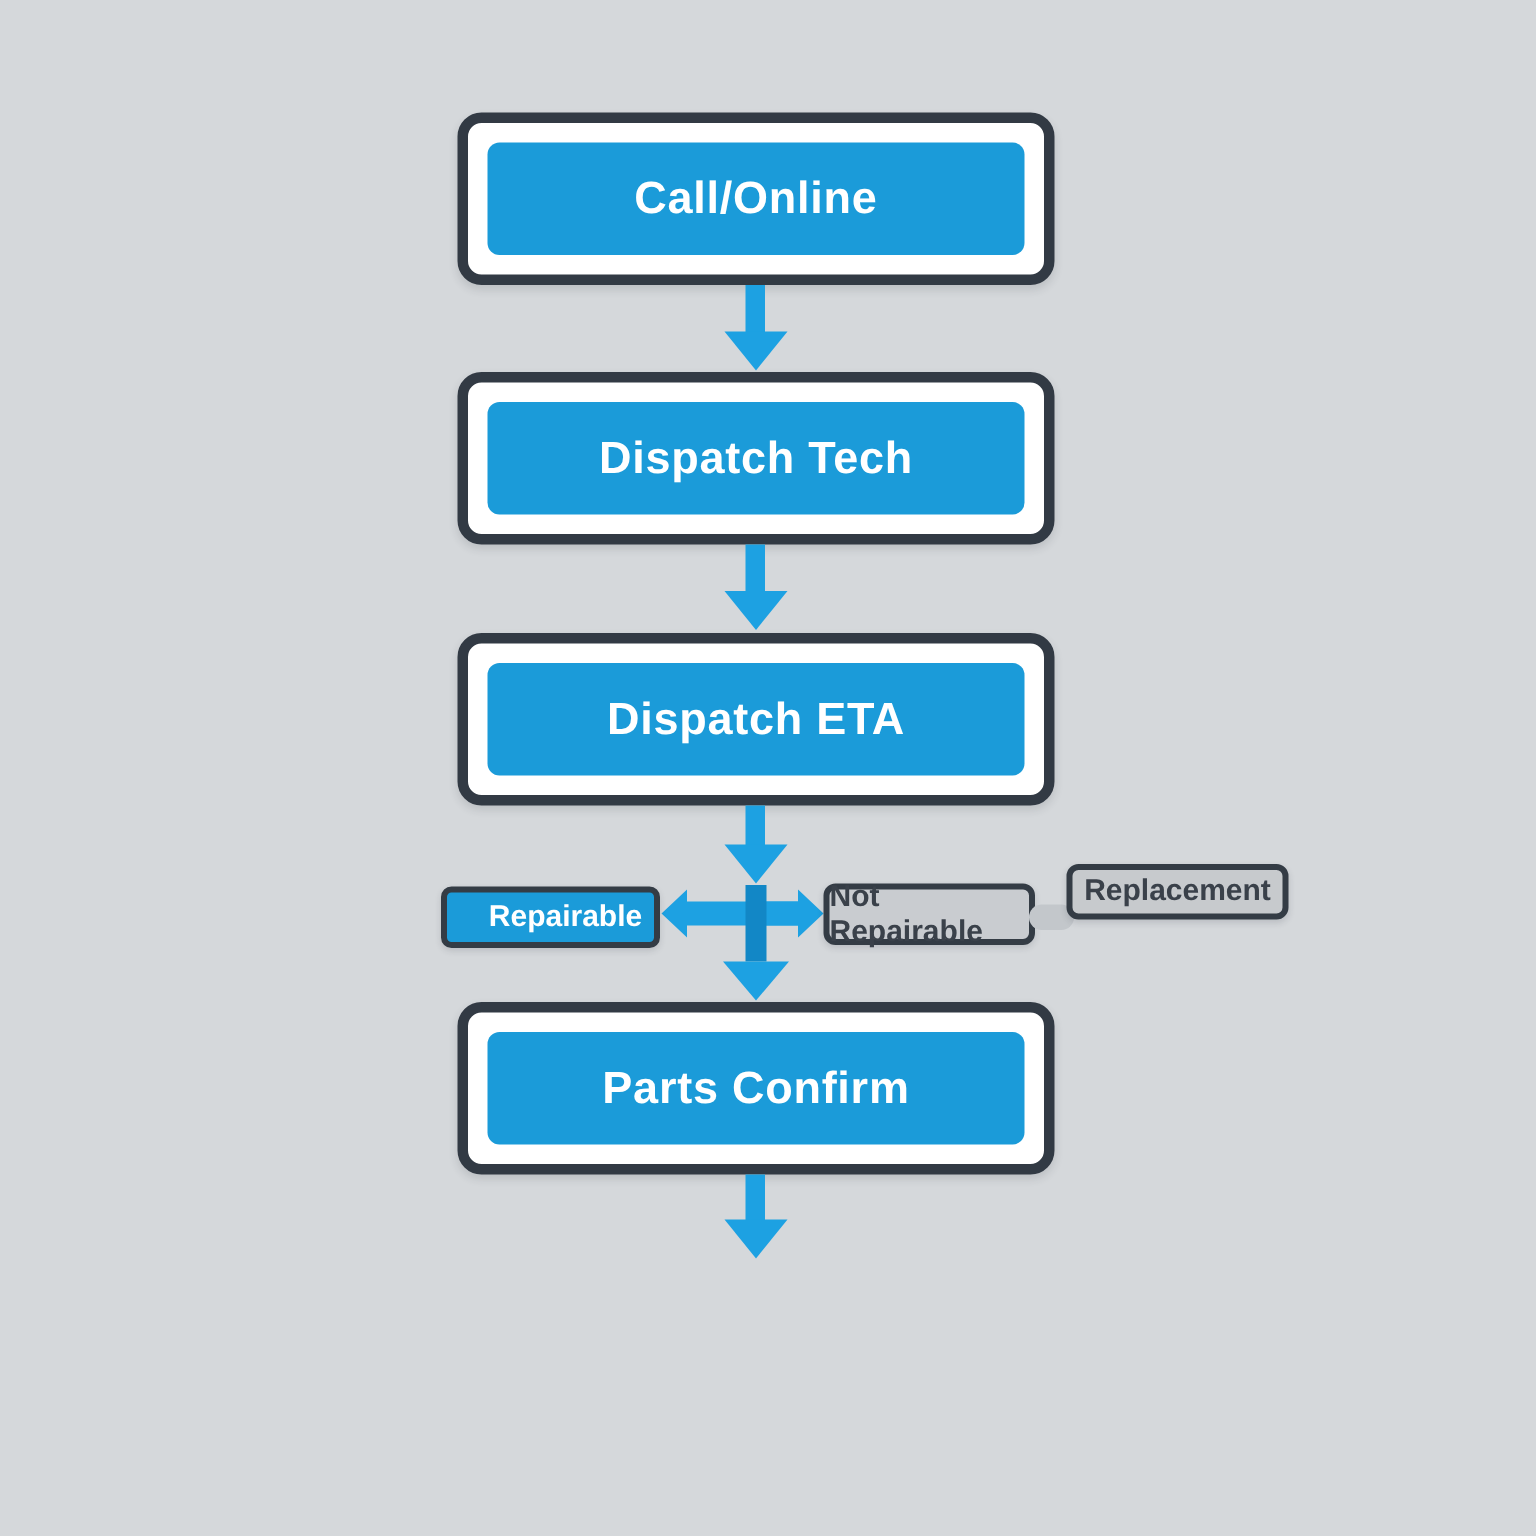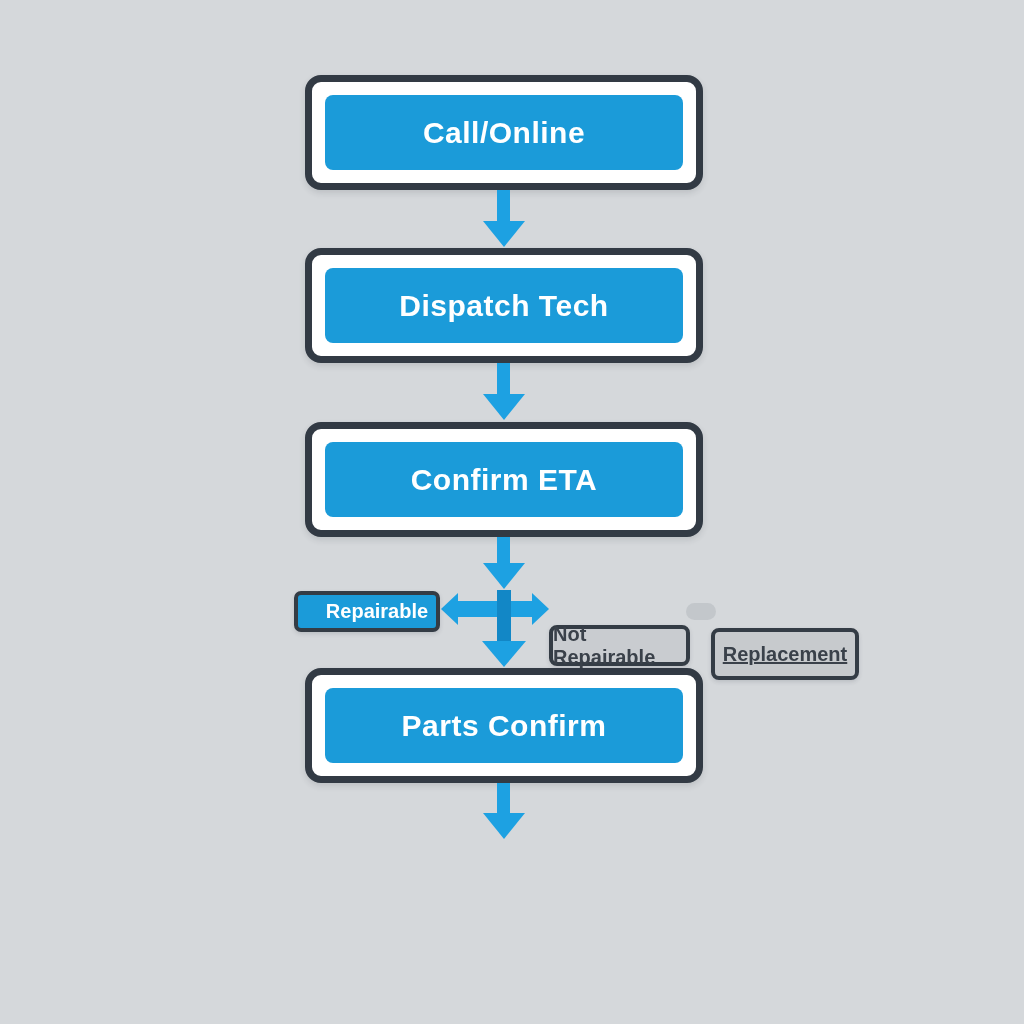--- a/index.html
+++ b/index.html
@@ -57,42 +57,42 @@
     border-top:26px solid var(--arrow-blue,#1da1e2);
   }
 
   
   .chip{
     position:absolute;box-sizing:border-box;display:flex;align-items:center;justify-content:center;
     border:4px solid var(--chip-border,#343c45);border-radius:8px;
     font-size:20px;box-shadow:0 2px 4px rgba(40,50,60,.15);
   }
   .chip.blue{background:var(--node-blue,#1b9bd9);color:#ffffff;font-weight:700;border-radius:7px;}
-  .chip.gray{background:var(--gray-fill,#c9ccd0);color:var(--gray-text,#3a414a);font-weight:600;margin-top:36px;}
+  .chip.gray{background:var(--gray-fill,#c9ccd0);color:var(--gray-text,#3a414a);font-weight:600;}
   #repairable{left:294px;top:591px;width:146px;height:41px;padding-left:20px;}
   #not-repairable{left:549px;top:589px;width:141px;height:41px;}
-  #replacement{left:711px;top:592px;width:148px;height:52px;background:var(--gray-fill-alt,#c7cacd);text-decoration:underline;}
+  #replacement{left:711px;top:576px;width:148px;height:37px;background:var(--gray-fill-alt,#c7cacd);}
   .stub{
     position:absolute;left:686px;top:603px;width:30px;height:17px;border-radius:9px;
     background:var(--connector-gray,#c3c7cb);
   }
 </style>
 </head>
 <body>
 
 <div class="stage">
 
   <div class="node-frame" id="n0">
     <div class="node-fill">Call/Online</div>
   </div>
   <div class="node-frame" id="n1">
     <div class="node-fill">Dispatch Tech</div>
   </div>
   <div class="node-frame" id="n2">
-    <div class="node-fill">Confirm ETA</div>
+    <div class="node-fill">Dispatch ETA</div>
   </div>
   <div class="node-frame" id="n3">
     <div class="node-fill">Parts Confirm</div>
   </div>
 
   <div class="vshaft" id="a1s"></div>
   <div class="vhead" id="a1h"></div>
 
   <div class="vshaft" id="a2s"></div>
   <div class="vhead" id="a2h"></div>

